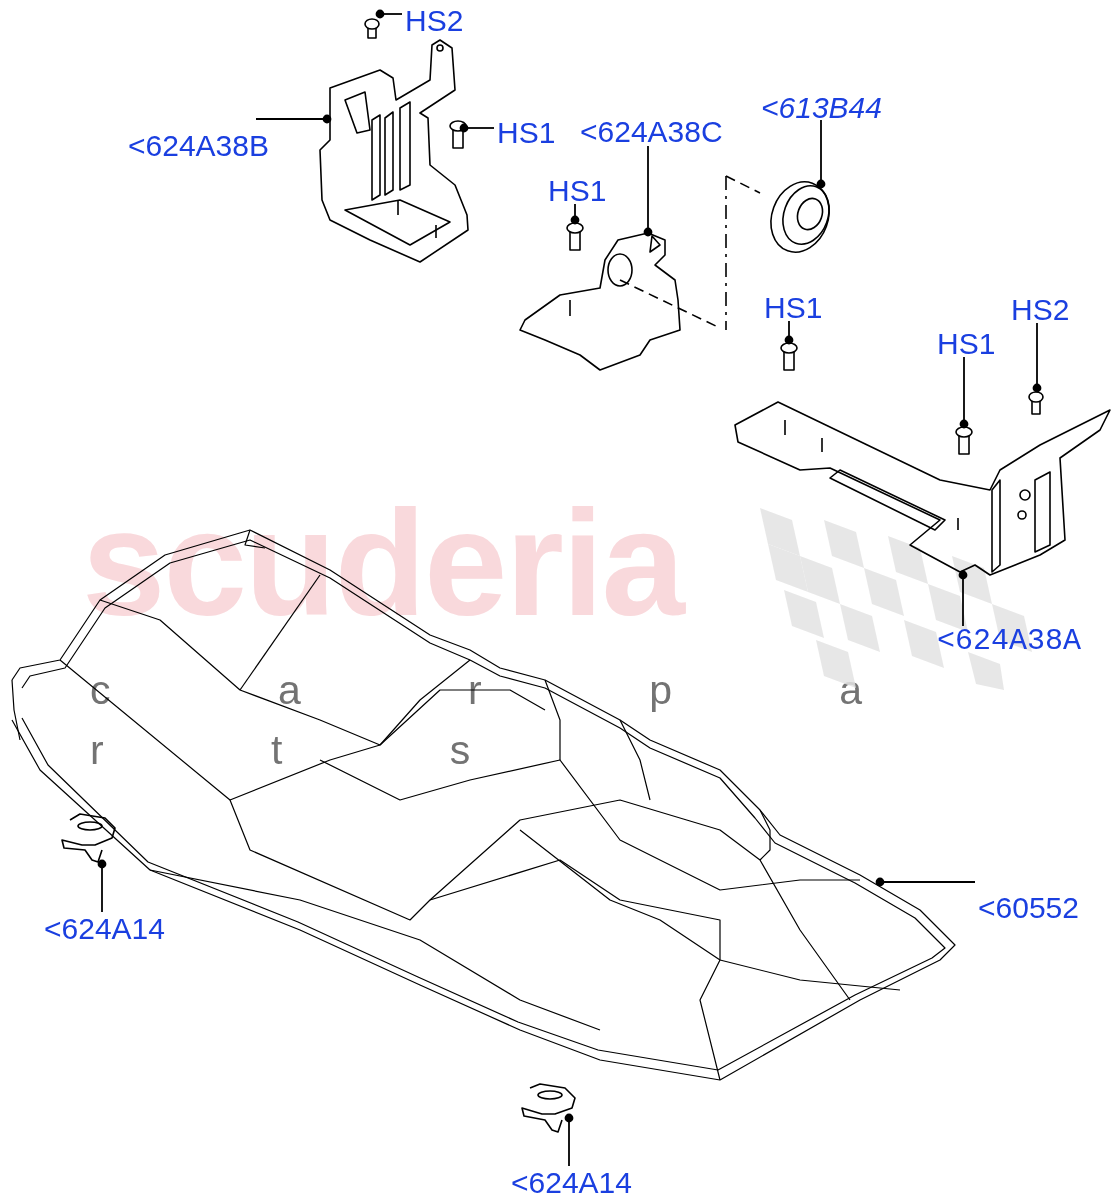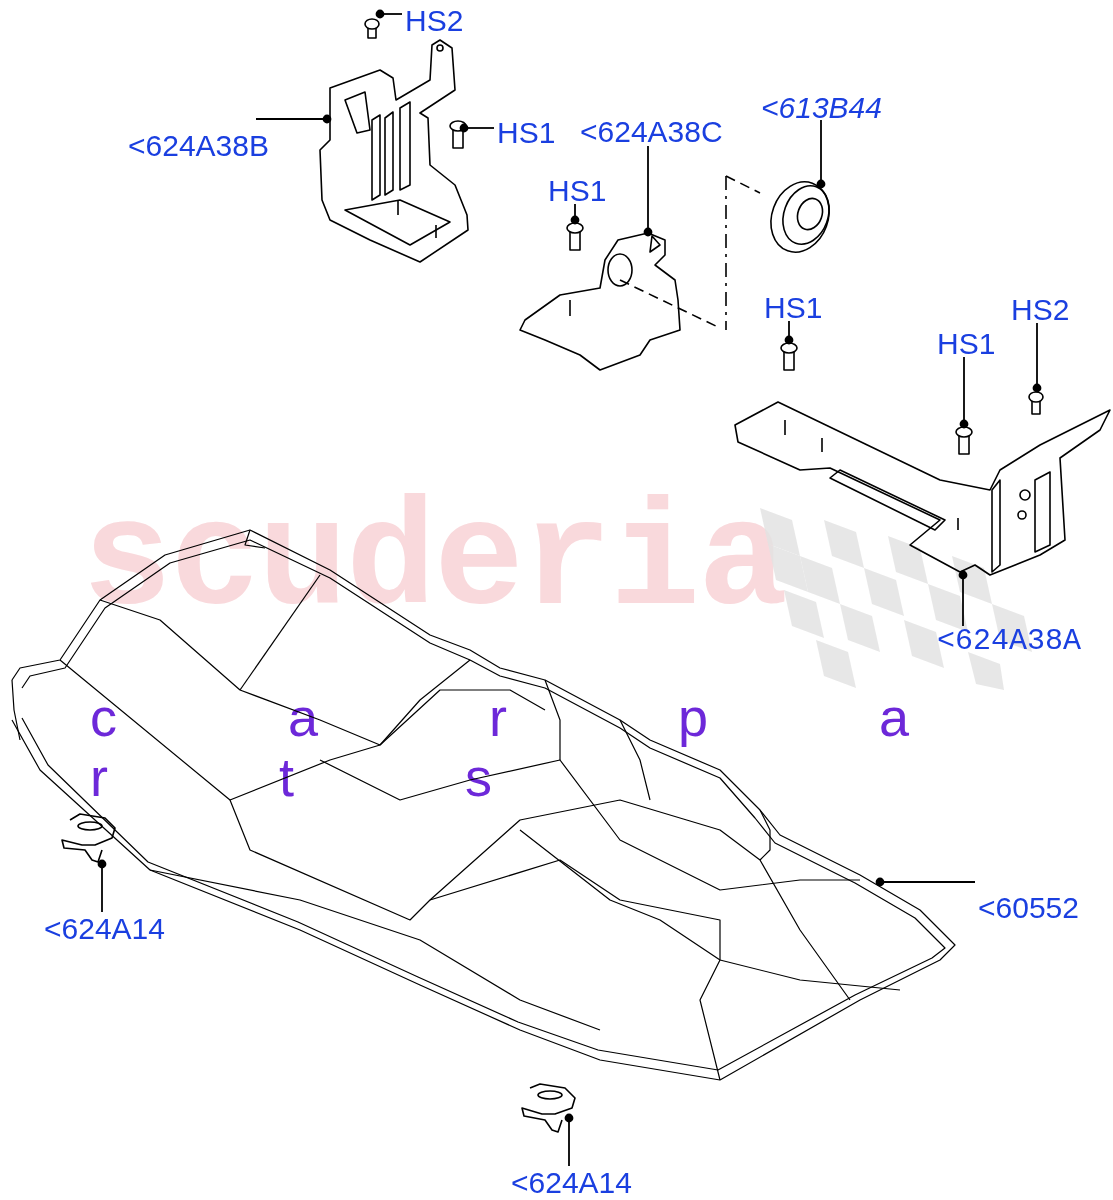--- a/index.html
+++ b/index.html
@@ -1,20 +1,20 @@
 <!DOCTYPE html>
 <html><head>
 <meta charset="utf-8">
 <style>
   html, body { margin:0; padding:0; background:#ffffff; }
   body { width:1113px; height:1200px; position:relative; overflow:hidden; font-family:"Liberation Sans", sans-serif; }
   #diagram { position:absolute; left:0; top:0; width:1113px; height:1200px; }
   .callout { position:absolute; color:#1a3fe0; font-size:30px; line-height:22px; white-space:nowrap; font-family:"Liberation Sans", sans-serif; cursor:pointer; }
-  .wm-main { position:absolute; left:82px; top:488px; font-size:150px; font-weight:bold; color:#f9d9dc; letter-spacing:-2px; font-family:Liberation Mono, monospace; line-height:150px; }
-  .wm-sub { position:absolute; left:90px; top:687px; font-size:54px; color:#6d28d9; letter-spacing:78px; font-family:"Liberation Sans", sans-serif; line-height:60px; }
+  .wm-main { position:absolute; left:82px; top:488px; font-size:150px; font-weight:bold; color:#f9d9dc; letter-spacing:-2px; font-family:Liberation Sans, sans-serif; line-height:150px; }
+  .wm-sub { position:absolute; left:90px; top:660px; font-size:41px; color:#737373; letter-spacing:78px; font-family:"Liberation Sans", sans-serif; line-height:60px; }
 </style>
 </head>
 <body>
 
 <div class="wm-main">scuderia</div>
 <div class="wm-sub">c a r p a r t s</div>
 
 <svg id="diagram" viewBox="0 0 1113 1200" xmlns="http://www.w3.org/2000/svg">
 
   <g fill="#e3e3e3" opacity="0.85">

